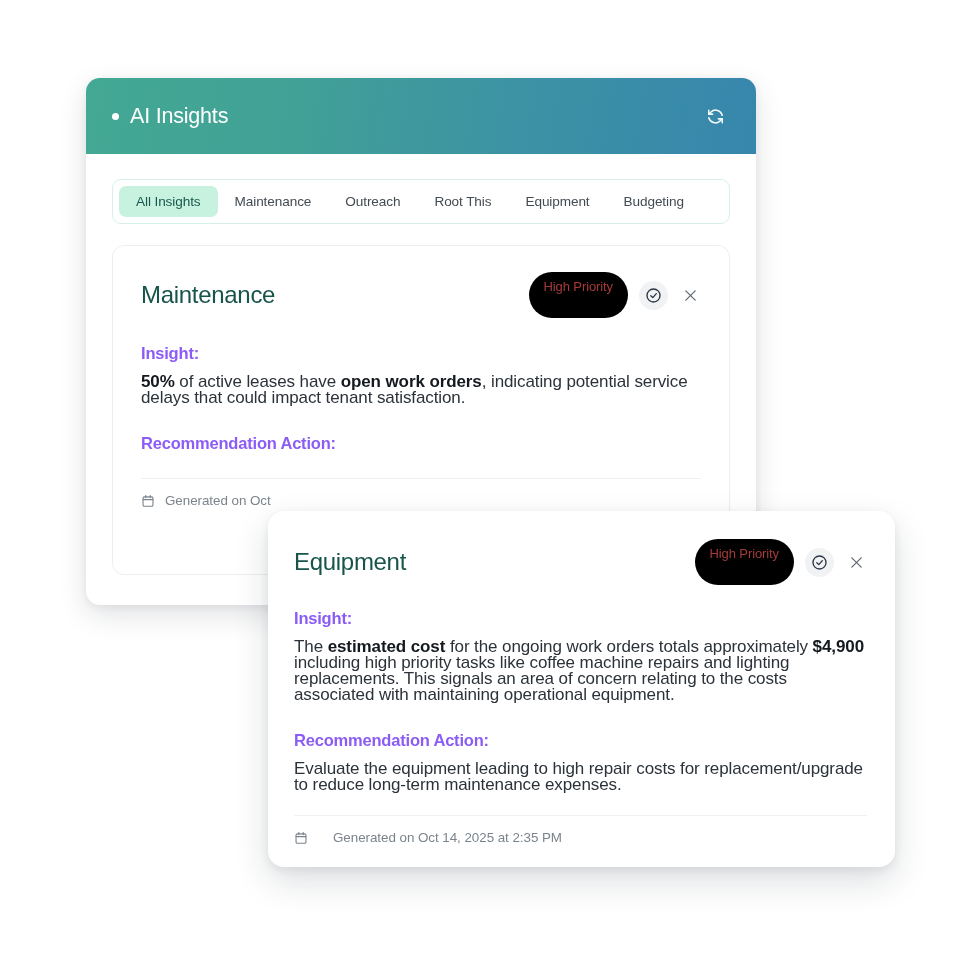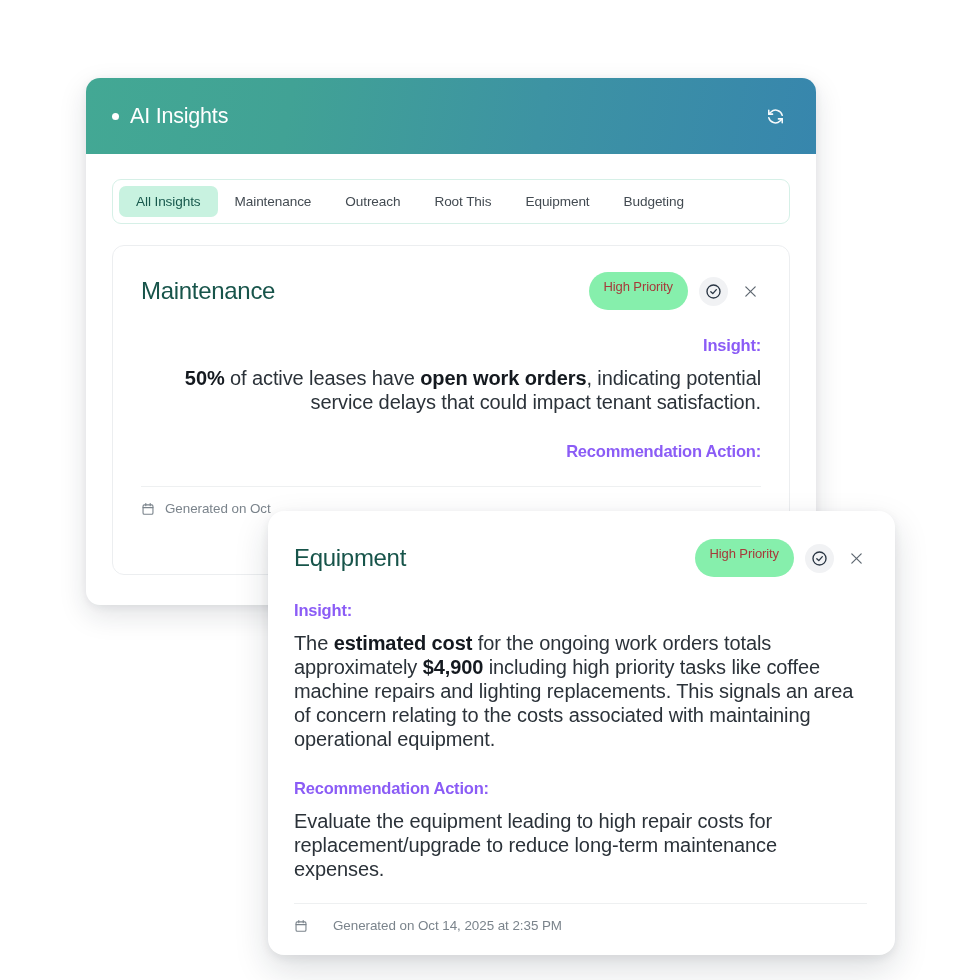--- a/index.html
+++ b/index.html
@@ -18,28 +18,27 @@
     height: 980px;
     background: #ffffff;
     overflow: hidden;
   }
 
   
   .panel {
     position: absolute;
     left: 86px;
     top: 78px;
-    width: 730px;
+    width: 670px;
     height: 527px;
     background: #ffffff;
     border-radius: 14px;
     box-shadow: 0 10px 28px rgba(22, 34, 48, 0.13),
                 0 2px 8px rgba(22, 34, 48, 0.06);
     overflow: hidden;
-    text-align: right;
   }
 
   .panel-header {
     height: 76px;
     background: linear-gradient(100deg, #43a894 0%, #41a295 28%, #3d93a3 62%, #3786ad 100%);
     display: flex;
     align-items: center;
     padding: 0 28px 0 26px;
     justify-content: space-between;
   }
@@ -129,24 +128,24 @@
     letter-spacing: -0.3px;
   }
 
   .card-actions {
     display: flex;
     align-items: center;
     gap: 11px;
   }
 
   .badge {
-    background: #86efac;
+    background: #000000;
     color: #a63a3a;
     font-size: 13px;
-    padding: 7px 15px 16px 15px;
+    padding: 7px 15px 24px 15px;
     border-radius: 999px;
     letter-spacing: -0.1px;
     white-space: nowrap;
   }
 
   .icon-btn-circle {
     width: 29px;
     height: 29px;
     border-radius: 50%;
     background: #f1f2f4;
@@ -171,22 +170,22 @@
     font-size: 16.5px;
     color: #8b5cf6;
     font-weight: 600;
     letter-spacing: -0.2px;
     margin-bottom: 11px;
   }
 
   .section-label.rec { margin-top: 28px; }
 
   .body-text {
-    font-size: 20px;
-    line-height: 24px;
+    font-size: 17px;
+    line-height: 16px;
     color: #2b3239;
     letter-spacing: -0.1px;
   }
 
   .body-text b { font-weight: 700; color: #14191f; }
 
   .card-footer {
     margin-top: 25px;
     border-top: 1px solid #eef0f1;
     padding: 14px 0 20px 0;

